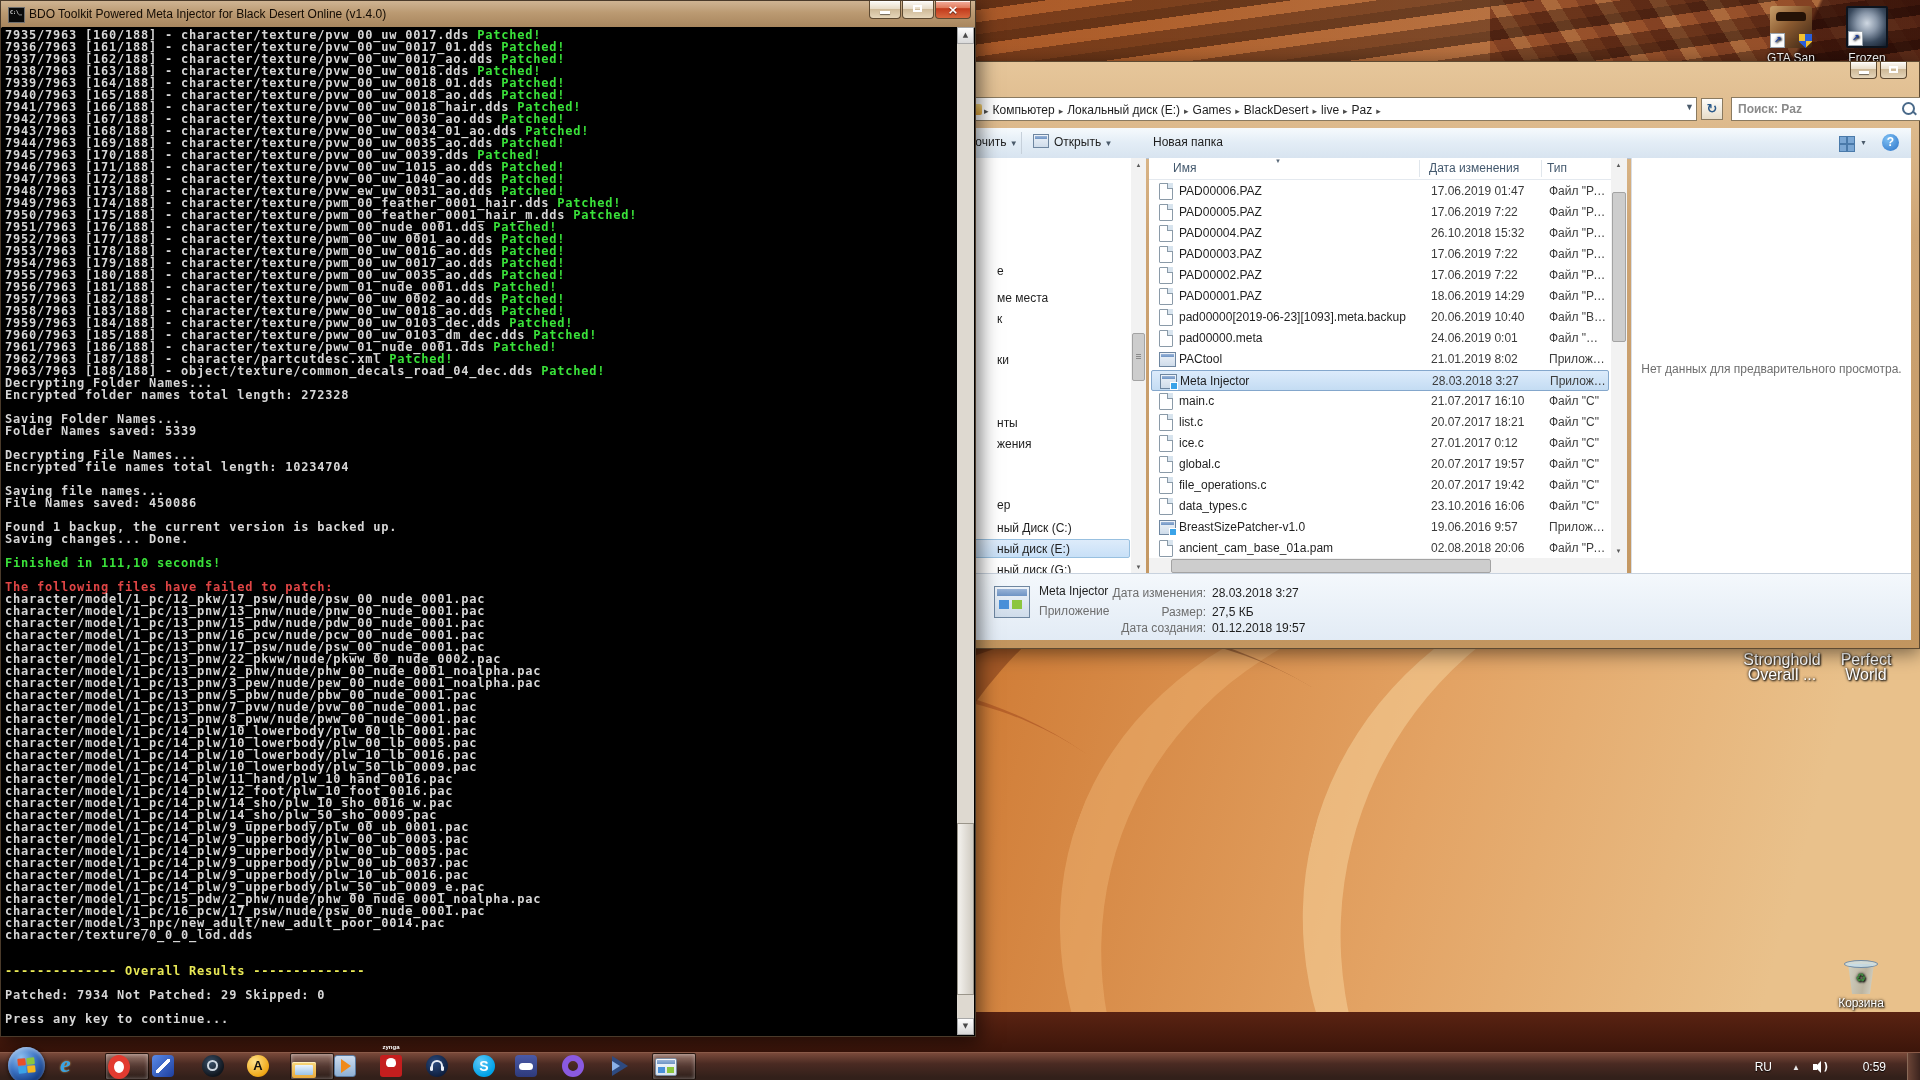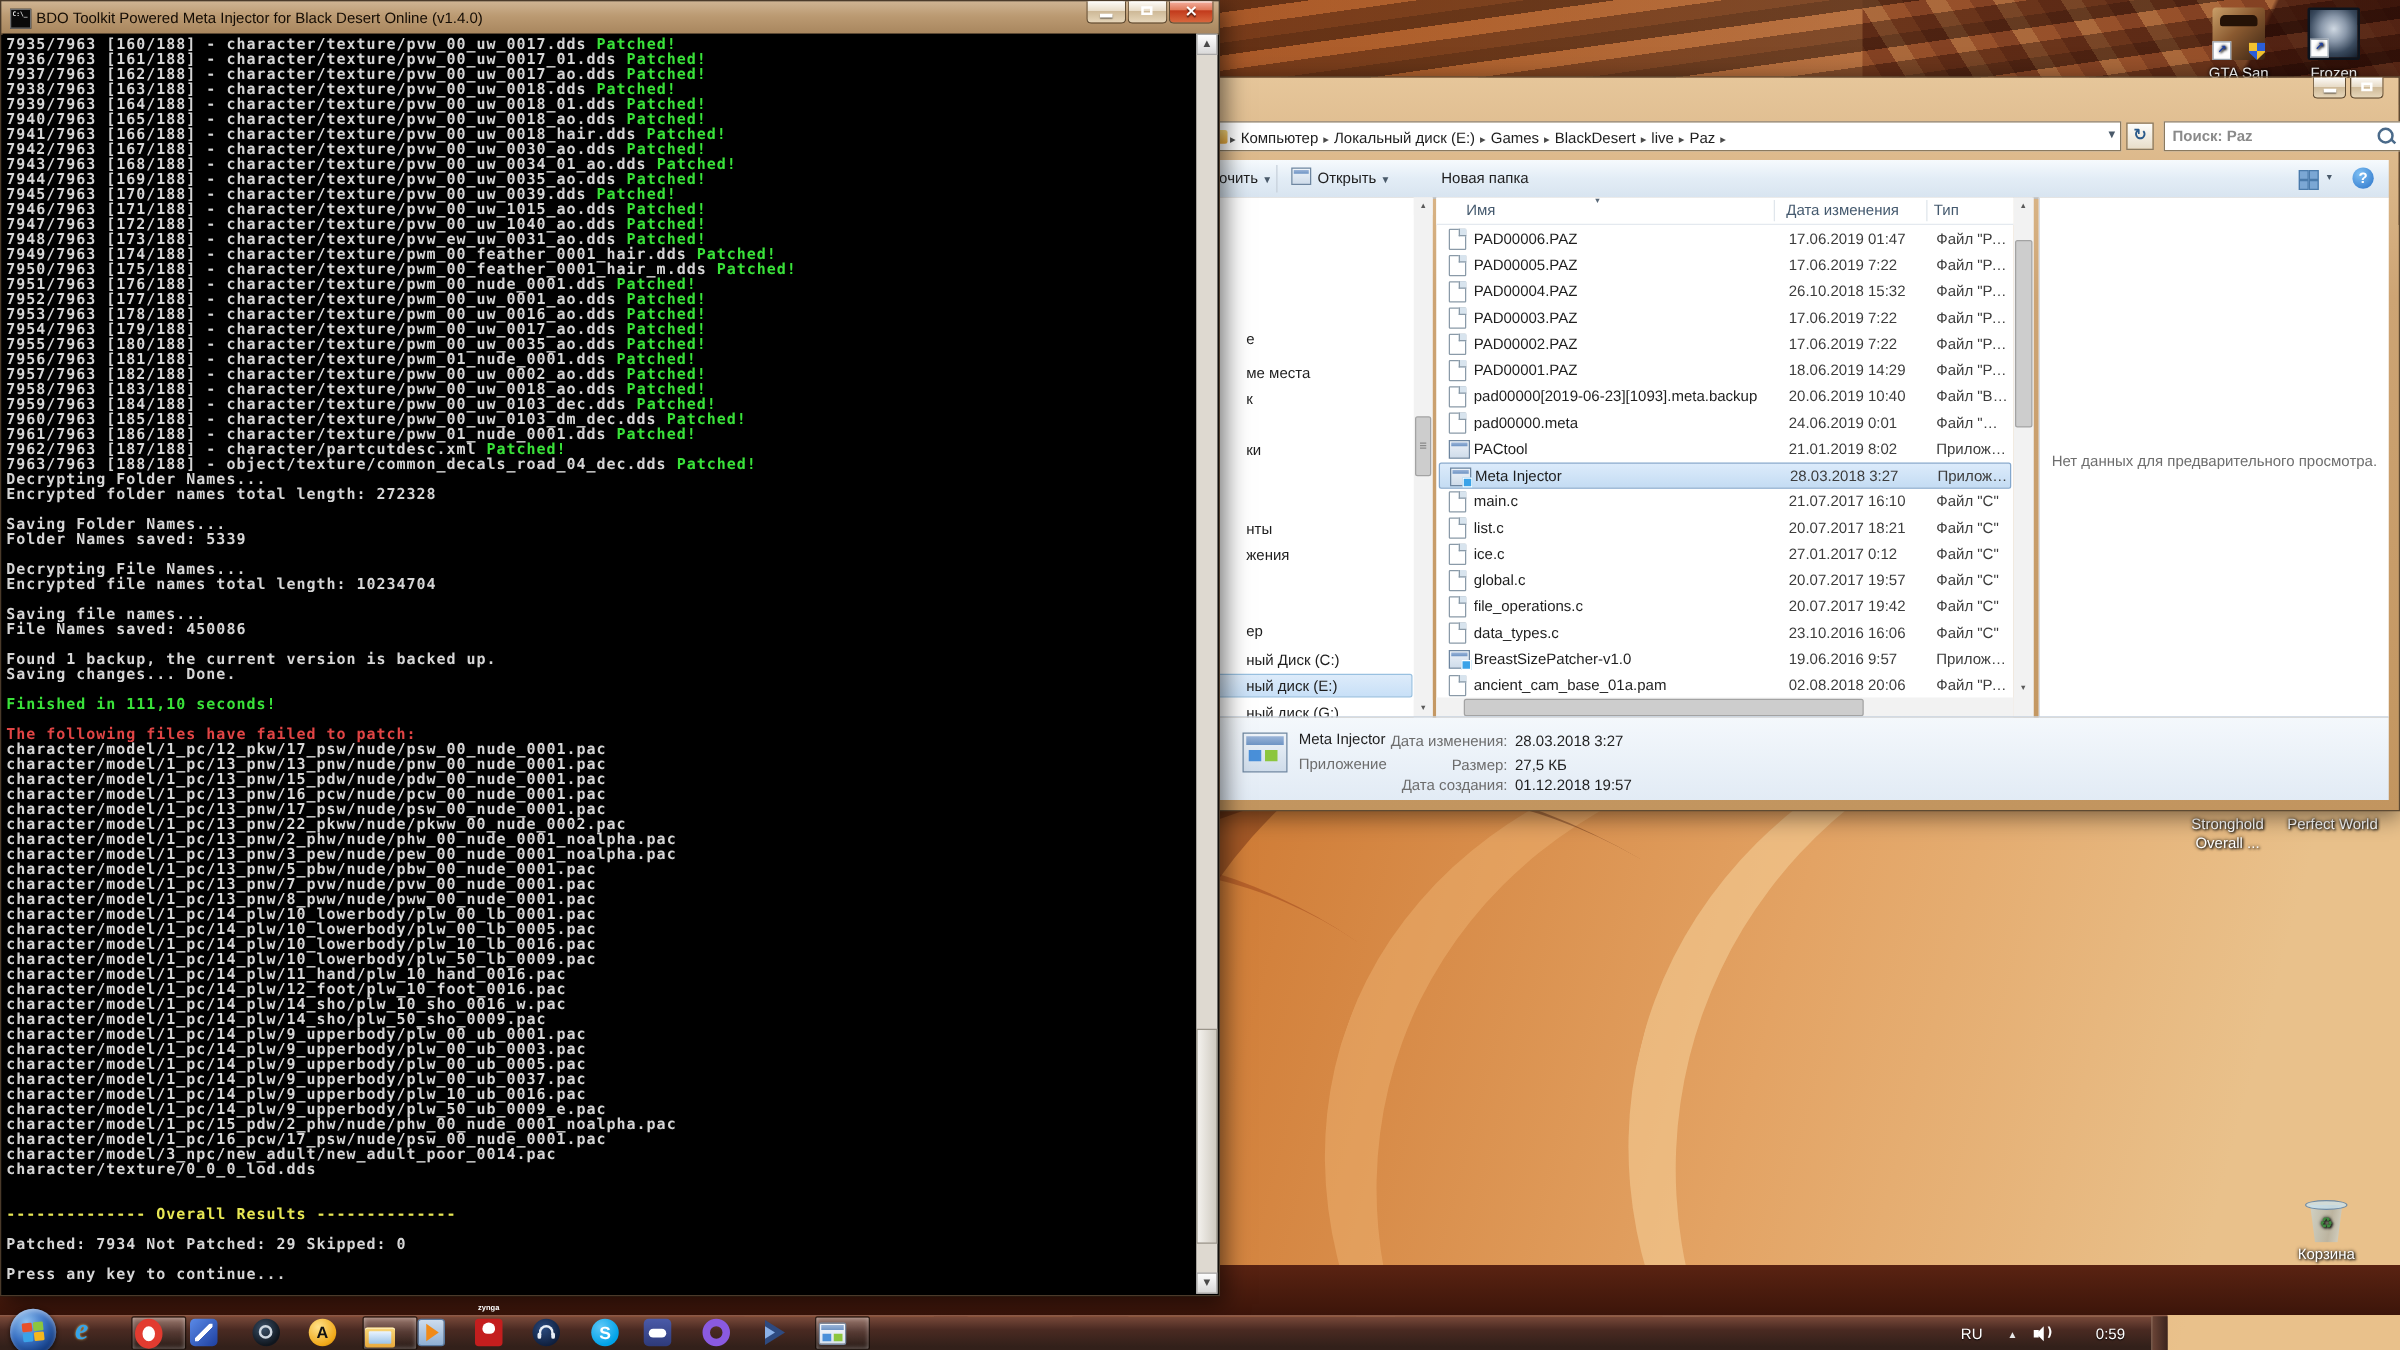--- a/index.html
+++ b/index.html
@@ -24,21 +24,21 @@
     text-shadow:1px 1px 2px #000,0 0 3px #000;}
   .dicon .art{position:relative;width:42px;height:42px;margin:0 auto 3px;}
   .art-gta{background:linear-gradient(135deg,#caa06a 0%,#8a5a30 45%,#3a2414 100%);border-radius:3px;}
   .art-gta::before{content:"";position:absolute;left:6px;top:6px;width:30px;height:9px;background:#241206;border-radius:4px 4px 2px 2px;}
   .art-frozen{background:radial-gradient(circle at 50% 40%,#cfd8e2 0%,#8a98aa 34%,#3a4a5e 66%,#141e2c 100%);border:2px solid #0d141e;border-radius:2px;box-sizing:border-box;}
   .sc-arrow{position:absolute;left:0;bottom:0;width:13px;height:13px;background:#fff;border:1px solid #9aa4ae;
     font:bold 9px/13px "DejaVu Sans",sans-serif;color:#1e3f9e;text-align:center;}
   .uac{position:absolute;right:0;bottom:0;width:13px;height:14px;
     background:conic-gradient(#2b5fd9 0 25%,#f2c230 0 50%,#2b5fd9 0 75%,#f2c230 0);
     clip-path:polygon(0 0,100% 0,100% 55%,50% 100%,0 55%);}
-  .dlabel2{position:absolute;color:#fff;font-size:12px;text-align:center;line-height:15px;
+  .dlabel2{position:absolute;color:#fff;font-size:16px;text-align:center;line-height:15px;
     text-shadow:1px 1px 2px #000,0 0 3px #000;}
   .bin-art{position:relative;width:34px;height:36px;margin:0 auto 2px;}
   .bin-cup{position:absolute;left:3px;top:6px;width:28px;height:30px;
     background:linear-gradient(100deg,rgba(190,225,245,.55),rgba(120,160,190,.4) 60%,rgba(210,235,250,.6));
     clip-path:polygon(4% 0,96% 0,82% 100%,18% 100%);border-radius:2px;}
   .bin-rim{position:absolute;left:0;top:2px;width:34px;height:8px;border-radius:50%;
     background:rgba(200,230,248,.7);border:1px solid rgba(90,120,150,.8);box-sizing:border-box;}
   .bin-rec{position:absolute;left:0;right:0;top:13px;text-align:center;color:#3f8a3f;font:12px/14px "DejaVu Sans",sans-serif;}
   
   #console{position:absolute;left:0;top:0;width:976px;height:1037px;
@@ -134,21 +134,21 @@
   #details{position:absolute;left:8px;right:8px;bottom:8px;height:66px;
     background:linear-gradient(#f4f8fc,#e2ebf5);border-top:1px solid #c8d2de;font-size:12px;}
   #det-icon{position:absolute;left:45px;top:12px;width:34px;height:30px;background:linear-gradient(#eef3f9,#cfdcea);border:1px solid #6e86a0;}
   #det-icon::before{content:"";position:absolute;left:2px;right:2px;top:2px;height:7px;background:linear-gradient(#9ab4d8,#6e94c4);}
   #det-icon::after{content:"";position:absolute;left:4px;top:13px;width:10px;height:9px;background:#4a90d9;box-shadow:13px 0 0 #8cc63e;}
   #det-name{position:absolute;left:90px;top:10px;color:#1e1e1e;}
   #det-type{position:absolute;left:90px;top:30px;color:#6d6d6d;}
   .det-label{position:absolute;width:160px;text-align:right;color:#6d6d6d;}
   .det-value{position:absolute;left:263px;color:#1e1e1e;white-space:nowrap;}
   
-  #taskbar{position:absolute;left:0;bottom:0;width:1734px;height:28px;
+  #taskbar{position:absolute;left:0;bottom:0;width:1920px;height:28px;
     background:linear-gradient(#7a4a3a,#4a2a22 40%,#32201a 90%);border-top:1px solid #8a5a48;box-sizing:border-box;}
   #orb{position:absolute;left:8px;top:-6px;width:37px;height:37px;border-radius:50%;
     background:radial-gradient(circle at 35% 28%,#8ec0f0 0%,#3a72c4 42%,#123a80 74%,#0a2250 100%);
     box-shadow:inset 0 2px 4px rgba(255,255,255,.5),0 1px 4px rgba(0,0,0,.7);}
   #orb .flag{position:absolute;left:10px;top:11px;width:17px;height:15px;transform:rotate(-6deg);
     display:grid;grid-template-columns:1fr 1fr;grid-template-rows:1fr 1fr;gap:1px;}
   #orb .flag i{border-radius:1px;}
   .tb-btn{position:absolute;top:0;width:44px;height:27px;}
   .tb-btn.active{background:linear-gradient(rgba(255,255,255,.28),rgba(255,255,255,.08) 50%,rgba(0,0,0,.15));
     border:1px solid rgba(20,10,5,.8);box-shadow:inset 0 0 4px rgba(255,255,255,.45);box-sizing:border-box;border-radius:2px;}

